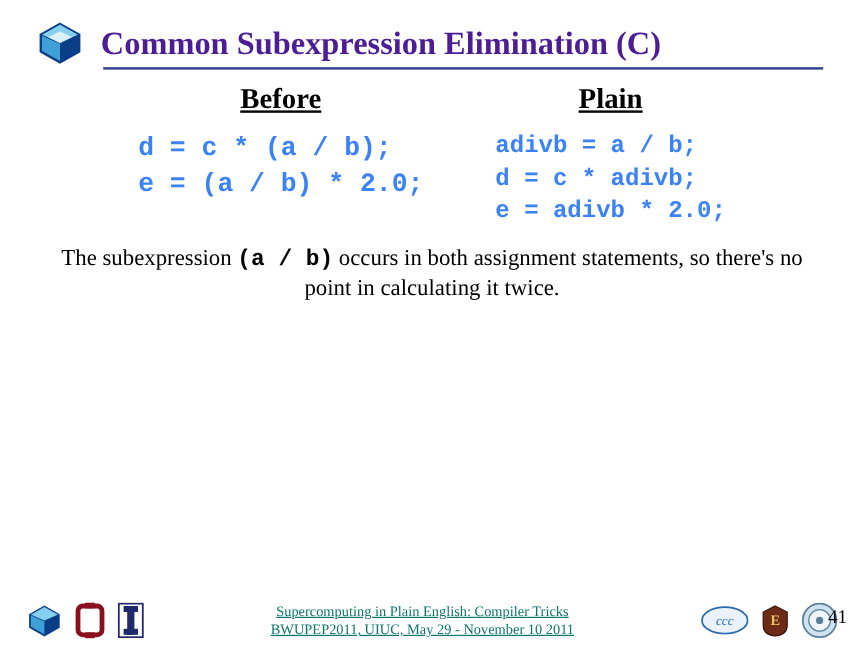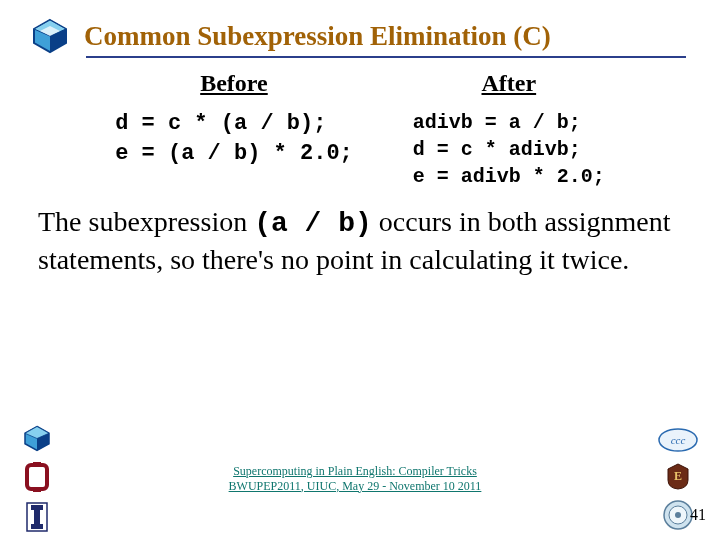--- a/index.html
+++ b/index.html
@@ -20,21 +20,21 @@
   .title-row {
     display: flex;
     align-items: center;
     gap: 14px;
     margin-bottom: 2px;
   }
   .title-icon svg { display: block; }
   .title {
     font-size: 27px;
     font-weight: bold;
-    color: #a16207;
+    color: #4c1d95;
     white-space: nowrap;
   }
   .title-rule {
     border: none;
     border-top: 2px solid #2b3f8b;
     margin: 2px 0 12px 56px;
     width: 600px;
   }
   .columns {
     display: flex;
@@ -49,45 +49,45 @@
     text-decoration: underline;
     text-align: center;
     margin-bottom: 12px;
   }
   .code {
     font-family: "Courier New", Courier, monospace;
     font-weight: bold;
     font-size: 22px;
     line-height: 1.35;
     white-space: pre;
-    color: #000000;
+    color: #3b82f6;
   }
   .code.after { font-size: 20px; }
   .body-text {
-    font-size: 28px;
+    font-size: 19px;
     line-height: 1.3;
     margin: 14px 8px 0 8px;
+    text-align: center;
   }
   .body-text .mono {
     font-family: "Courier New", Courier, monospace;
     font-weight: bold;
   }
   .footer {
     position: absolute;
     left: 0; right: 0; bottom: 8px;
     padding: 0 22px;
     display: flex;
     align-items: center;
     justify-content: space-between;
   }
   .footer-left, .footer-right {
     display: flex;
     align-items: center;
     gap: 10px;
-    flex-direction: column;
   }
   .footer-center {
     font-size: 12px;
     text-align: center;
     color: #0f766e;
     line-height: 1.25;
     text-decoration: underline;
   }
   .logo-box {
     display: inline-flex;
@@ -121,21 +121,21 @@
   </div>
   <hr class="title-rule">
 
   <div class="columns">
     <div class="col">
       <div class="col-header">Before</div>
       <div class="code">d = c * (a / b);
 e = (a / b) * 2.0;</div>
     </div>
     <div class="col">
-      <div class="col-header">After</div>
+      <div class="col-header">Plain</div>
       <div class="code after">adivb = a / b;
 d = c * adivb;
 e = adivb * 2.0;</div>
     </div>
   </div>
 
   <p class="body-text">
     <span>The subexpression </span><span class="mono">(a / b)</span><span> occurs in both assignment statements, so there's no point in calculating it twice.</span>
   </p>
 

